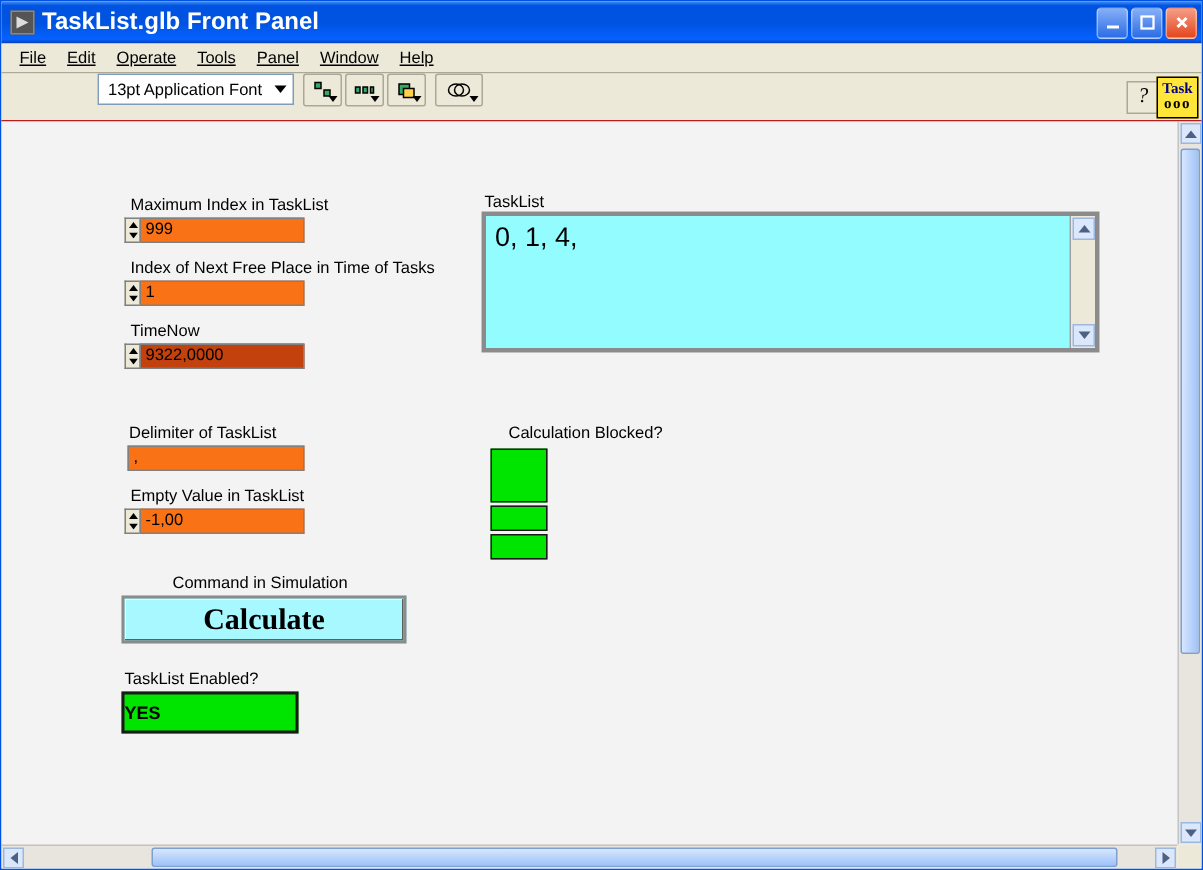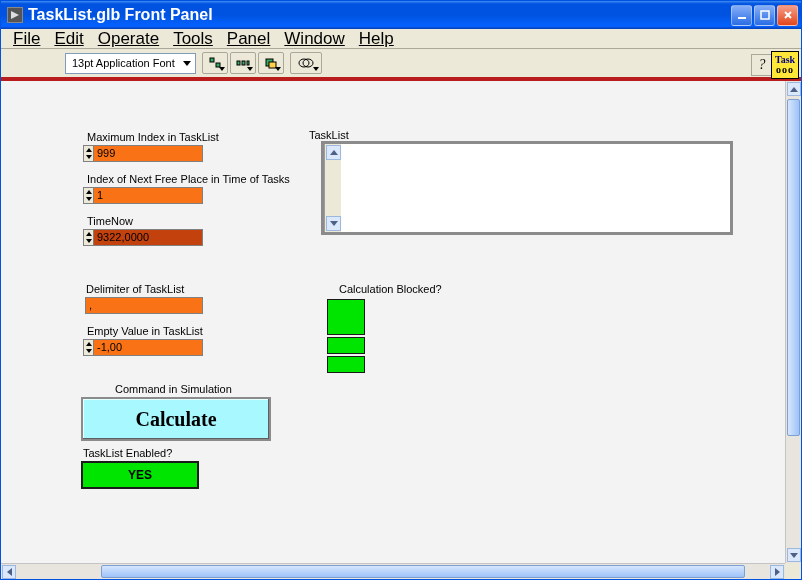--- a/index.html
+++ b/index.html
@@ -55,31 +55,30 @@
     height: 20px;
     background: #ece9d8;
     border-bottom: 1px solid #aca899;
     display: flex;
     align-items: center;
     padding-left: 6px;
     gap: 2px;
   }
   .menubar .menu-item {
     padding: 20px 6px;
-    font-size: 17px;
+    font-size: 11px;
     cursor: default;
   }
 
   
   .toolbar {
     height: 32px;
     background: #ece9d8;
-    border-bottom: 4px solid #b91c1c;
+    border-bottom: 1px solid #b91c1c;
     display: flex;
-    align-items: center;
     padding-left: 64px;
     gap: 6px;
     position: relative;
   }
   .font-select {
     height: 21px;
     background: #fff;
     border: 1px solid #7f9db9;
     display: flex; align-items:center;
     padding: 0 4px 0 6px;
@@ -233,21 +232,21 @@
     display:flex; align-items:center; justify-content:center;
     box-shadow: inset -1px -1px 0 #5e5e5e, inset 1px 1px 0 #e6ffff;
   }
   
   .yes-btn {
     position:absolute;
     background:#00e500;
     border:2px solid #1a1a1a;
     font-weight:bold;
     font-size:12px;
-    display:flex;align-items:center;justify-content:center;
+    display:flex;align-items:center;
   }
 
   .tri-up{width:0;height:0;border-left:4px solid transparent;border-right:4px solid transparent;border-bottom:5px solid #4d6185;}
   .tri-down{width:0;height:0;border-left:4px solid transparent;border-right:4px solid transparent;border-top:5px solid #4d6185;}
   .tri-left{width:0;height:0;border-top:4px solid transparent;border-bottom:4px solid transparent;border-right:5px solid #4d6185;}
   .tri-right{width:0;height:0;border-top:4px solid transparent;border-bottom:4px solid transparent;border-left:5px solid #4d6185;}
 </style>
 </head>
 <body>
 
@@ -404,31 +403,32 @@
           <span>
             <svg viewBox="0 0 6 4">
               <polygon points="0,0 6,0 3,4" fill="#000"></polygon>
             </svg>
           </span>
         </div>
       <div class="num-input">-1,00</div>
     </div>
 
     <div class="lbl" style="left:114px;top:302px">Command in Simulation</div>
-    <div class="calc-btn" style="left:80px;top:316px;width:190px;height:44px">
+    <div class="calc-btn" style="left:80px;top:316px;width:190px;height:32px">
        <span>Calculate</span>
     </div>
 
     <div class="lbl" style="left:82px;top:366px">TaskList Enabled?</div>
     <div class="yes-btn" style="left:80px;top:380px;width:118px;height:28px">
        <span>YES</span>
     </div>
 
-    <div class="lbl" style="left:308px;top:48px">TaskList</div>
+    <div class="lbl" style="left:322px;top:48px">TaskList</div>
     <div class="tasklist-box" style="left:320px;top:60px;width:412px;height:94px">
+       <div class="tasklist-inner">0, 1, 4,</div>
        <div class="tasklist-scroll">
          <div class="sbtn up">
             <span class="tri-up"></span>
           </div>
          <div class="sbtn down">
             <span class="tri-down"></span>
           </div>
        </div>
     </div>
 

